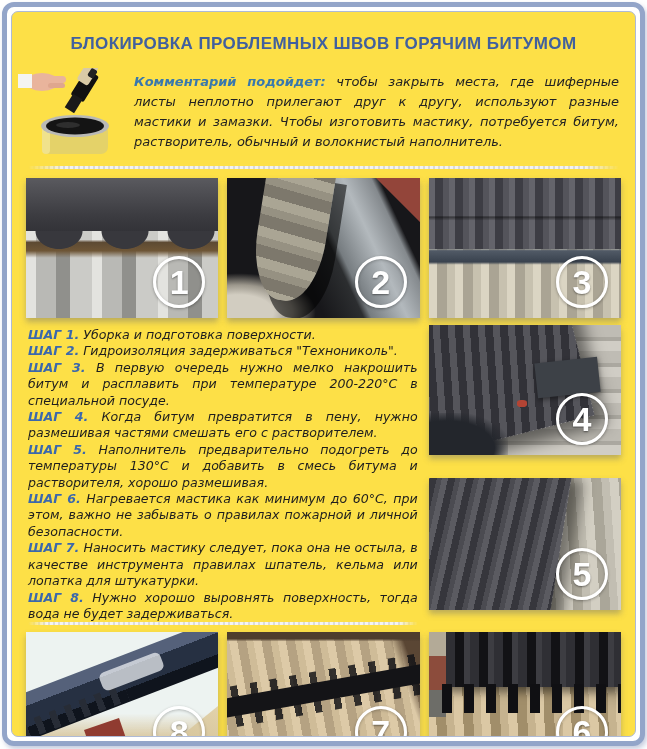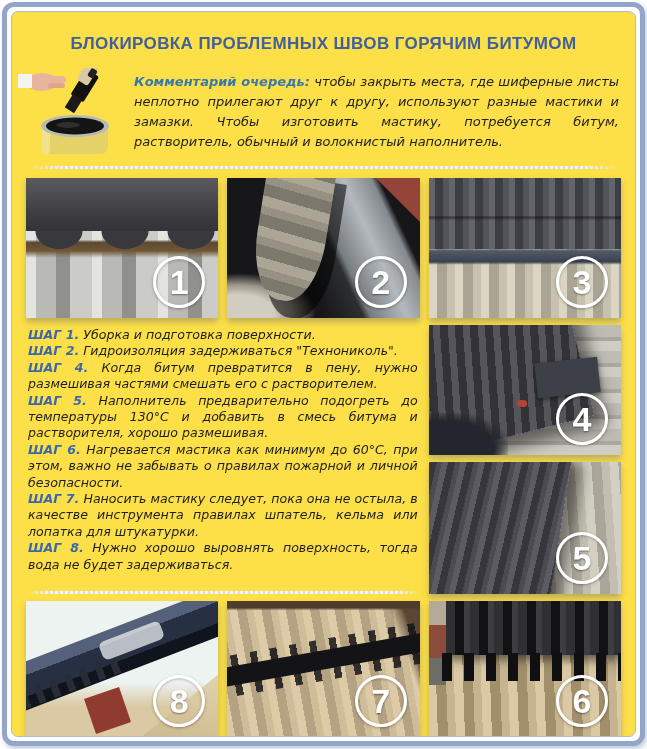--- a/index.html
+++ b/index.html
@@ -200,21 +200,21 @@
         </g>
 
         <g>
           <ellipse cx="24" cy="14" rx="17" ry="9" fill="#e9b49c"></ellipse>
           <rect x="28" y="8" width="20" height="7" rx="3.5" fill="#e9b49c"></rect>
           <rect x="30" y="15" width="17" height="5" rx="2.5" fill="#dfa68e"></rect>
           <rect x="0" y="6" width="14" height="14" fill="#f4f4f2"></rect>
         </g>
       </svg>
       <p class="comment-text">
-        <span class="comment-label">Комментарий очередь:</span>
+        <span class="comment-label">Комментарий подойдет:</span>
         <span>чтобы закрыть места, где шиферные листы неплотно прилегают друг к другу, используют разные мастики и замазки. Чтобы изготовить мастику, потребуется битум, растворитель, обычный и волокнистый наполнитель.</span>
       </p>
     </div>
 
     <div class="divider"></div>
 
     <div class="photo-grid">
 
       <figure class="photo row1 ph1">
         <span class="badge">1</span>
@@ -222,20 +222,21 @@
       <figure class="photo row1 ph2">
         <span class="badge">2</span>
       </figure>
       <figure class="photo row1 ph3">
         <span class="badge">3</span>
       </figure>
 
       <div class="steps">
         <p class="step"><span class="step-label">ШАГ 1.</span> <span>Уборка и подготовка поверхности.</span></p>
         <p class="step"><span class="step-label">ШАГ 2.</span> <span>Гидроизоляция задерживаться "Технониколь".</span></p>
+        <p class="step"><span class="step-label">ШАГ 3.</span> <span>В первую очередь нужно мелко накрошить битум и расплавить при температуре 200-220°С в специальной посуде.</span></p>
         <p class="step"><span class="step-label">ШАГ 4.</span> <span>Когда битум превратится в пену, нужно размешивая частями смешать его с растворителем.</span></p>
         <p class="step"><span class="step-label">ШАГ 5.</span> <span>Наполнитель предварительно подогреть до температуры 130°С и добавить в смесь битума и растворителя, хорошо размешивая.</span></p>
         <p class="step"><span class="step-label">ШАГ 6.</span> <span>Нагревается мастика как минимум до 60°С, при этом, важно не забывать о правилах пожарной и личной безопасности.</span></p>
         <p class="step"><span class="step-label">ШАГ 7.</span> <span>Наносить мастику следует, пока она не остыла, в качестве инструмента правилах шпатель, кельма или лопатка для штукатурки.</span></p>
         <p class="step"><span class="step-label">ШАГ 8.</span> <span>Нужно хорошо выровнять поверхность, тогда вода не будет задерживаться.</span></p>
         <div class="steps-divider"></div>
       </div>
 
       <figure class="photo h4 ph4">
         <i class="smear"></i>

